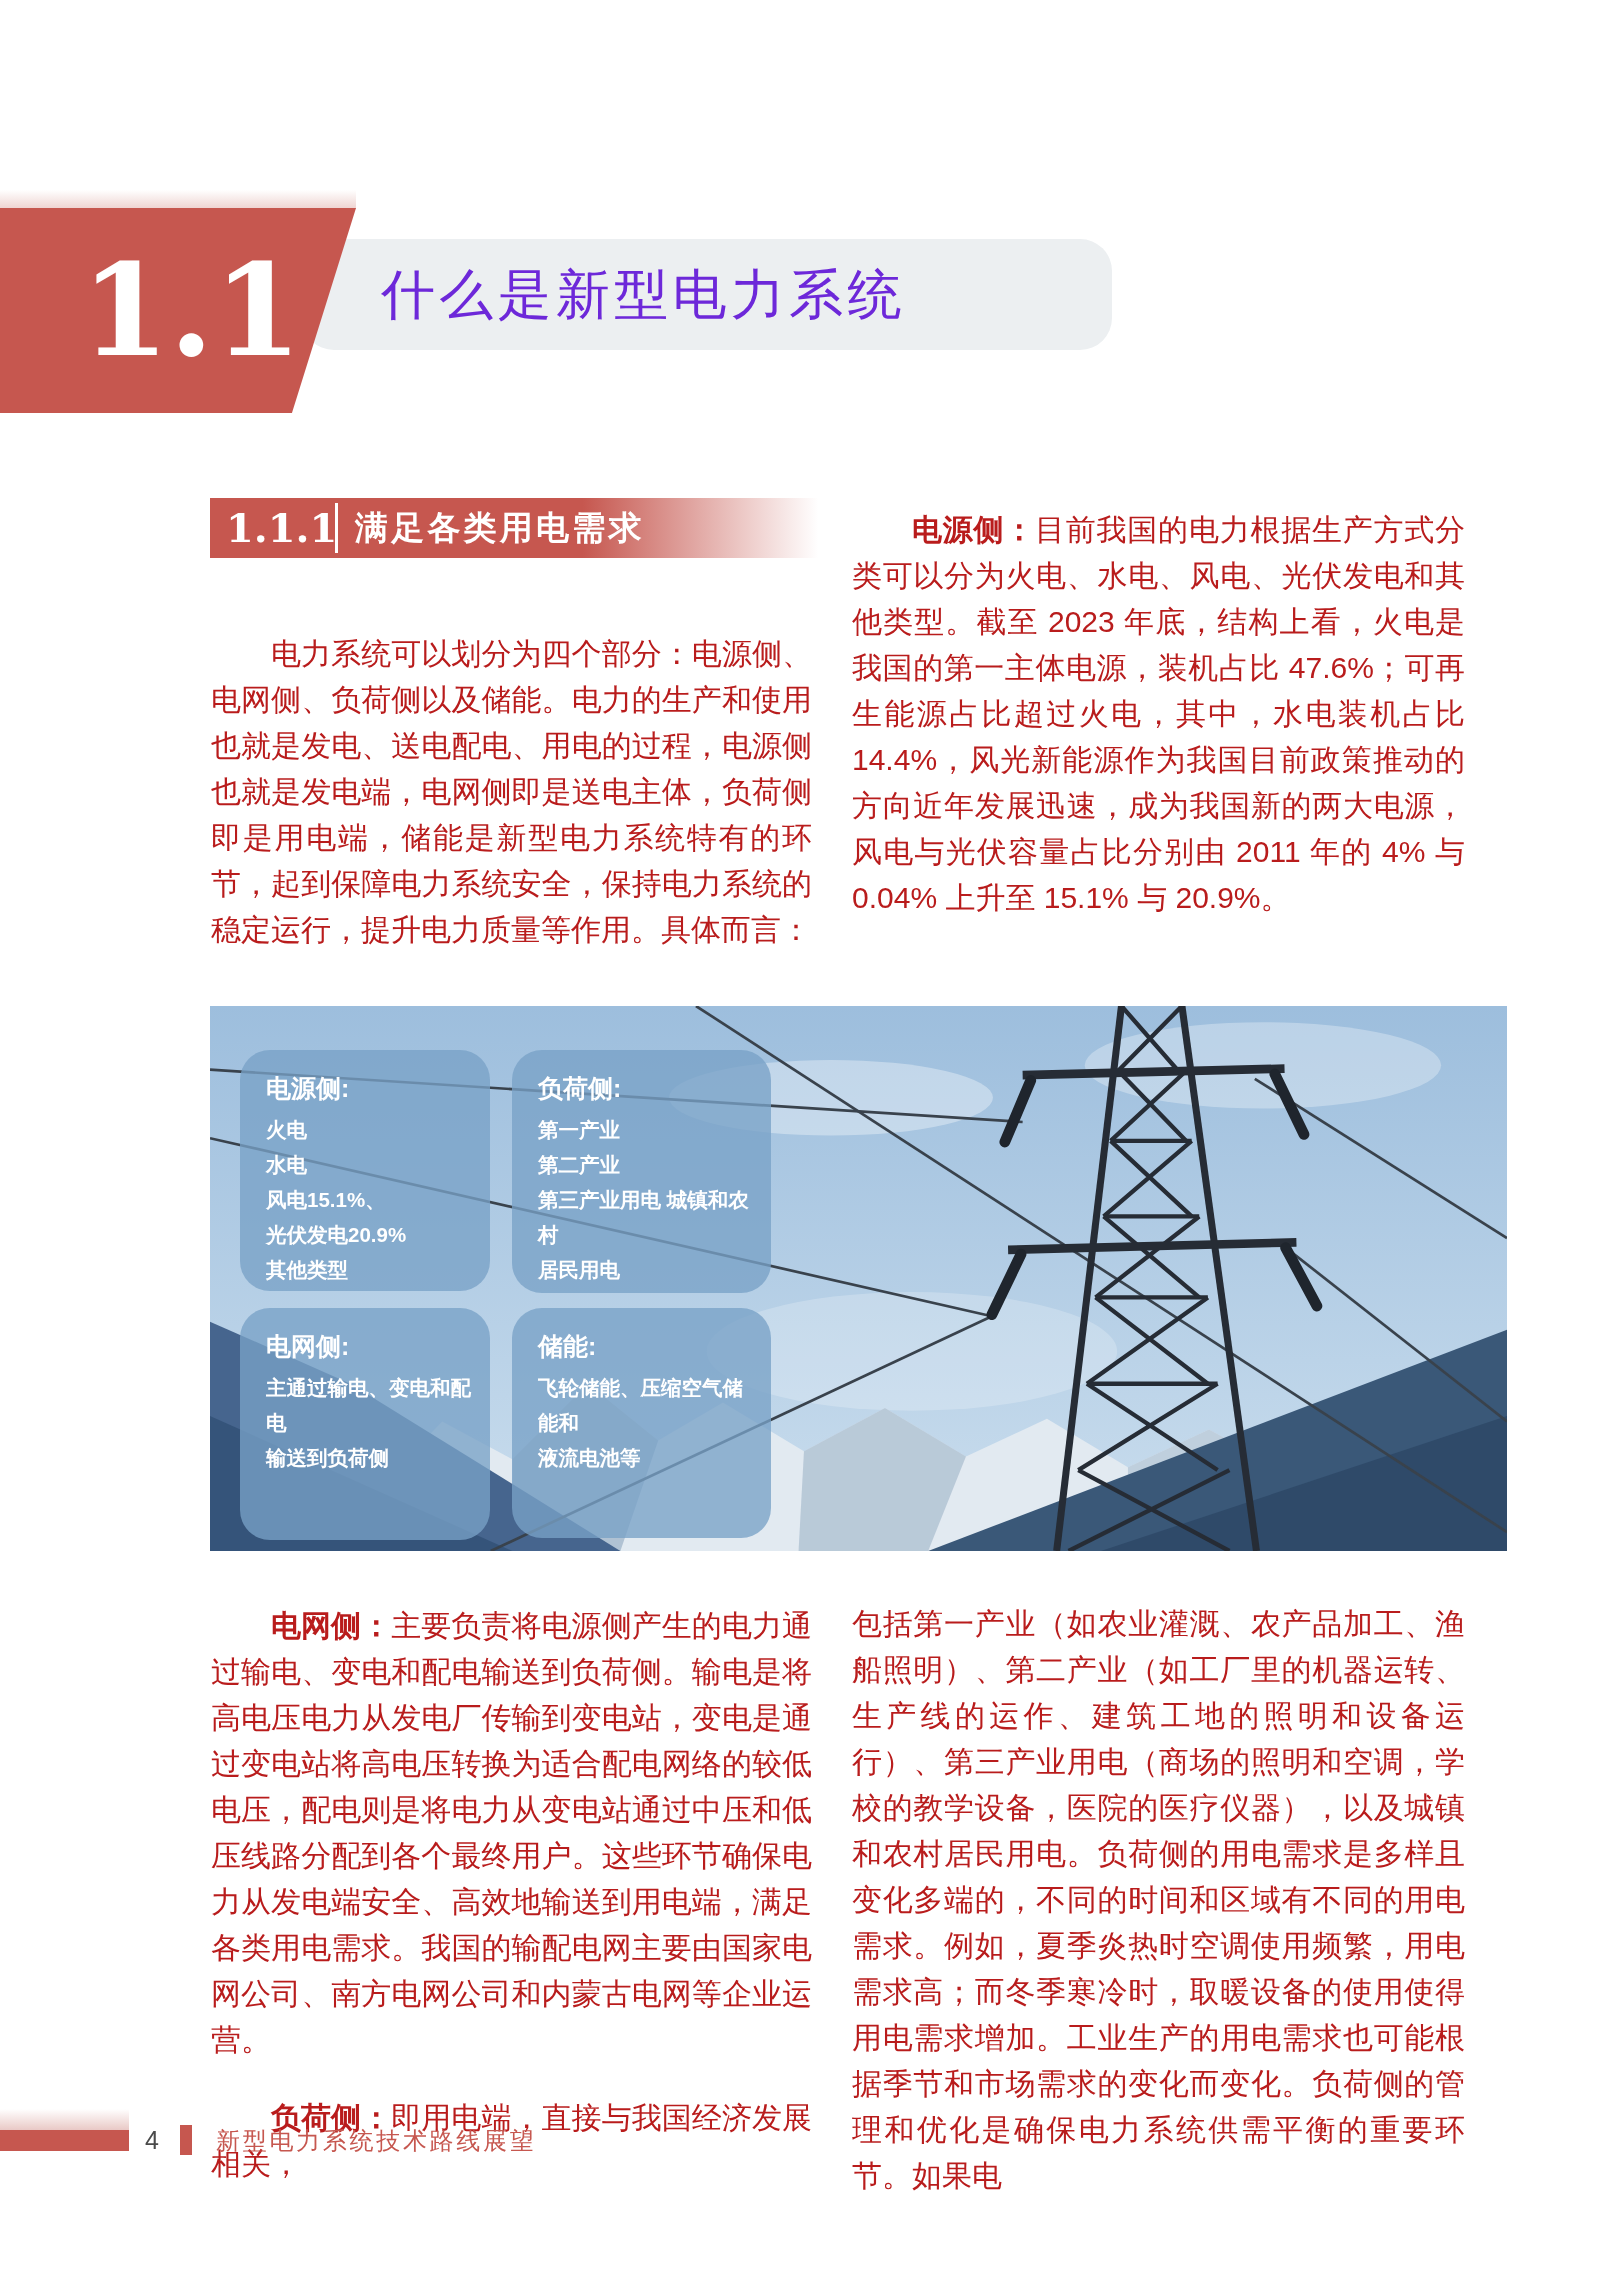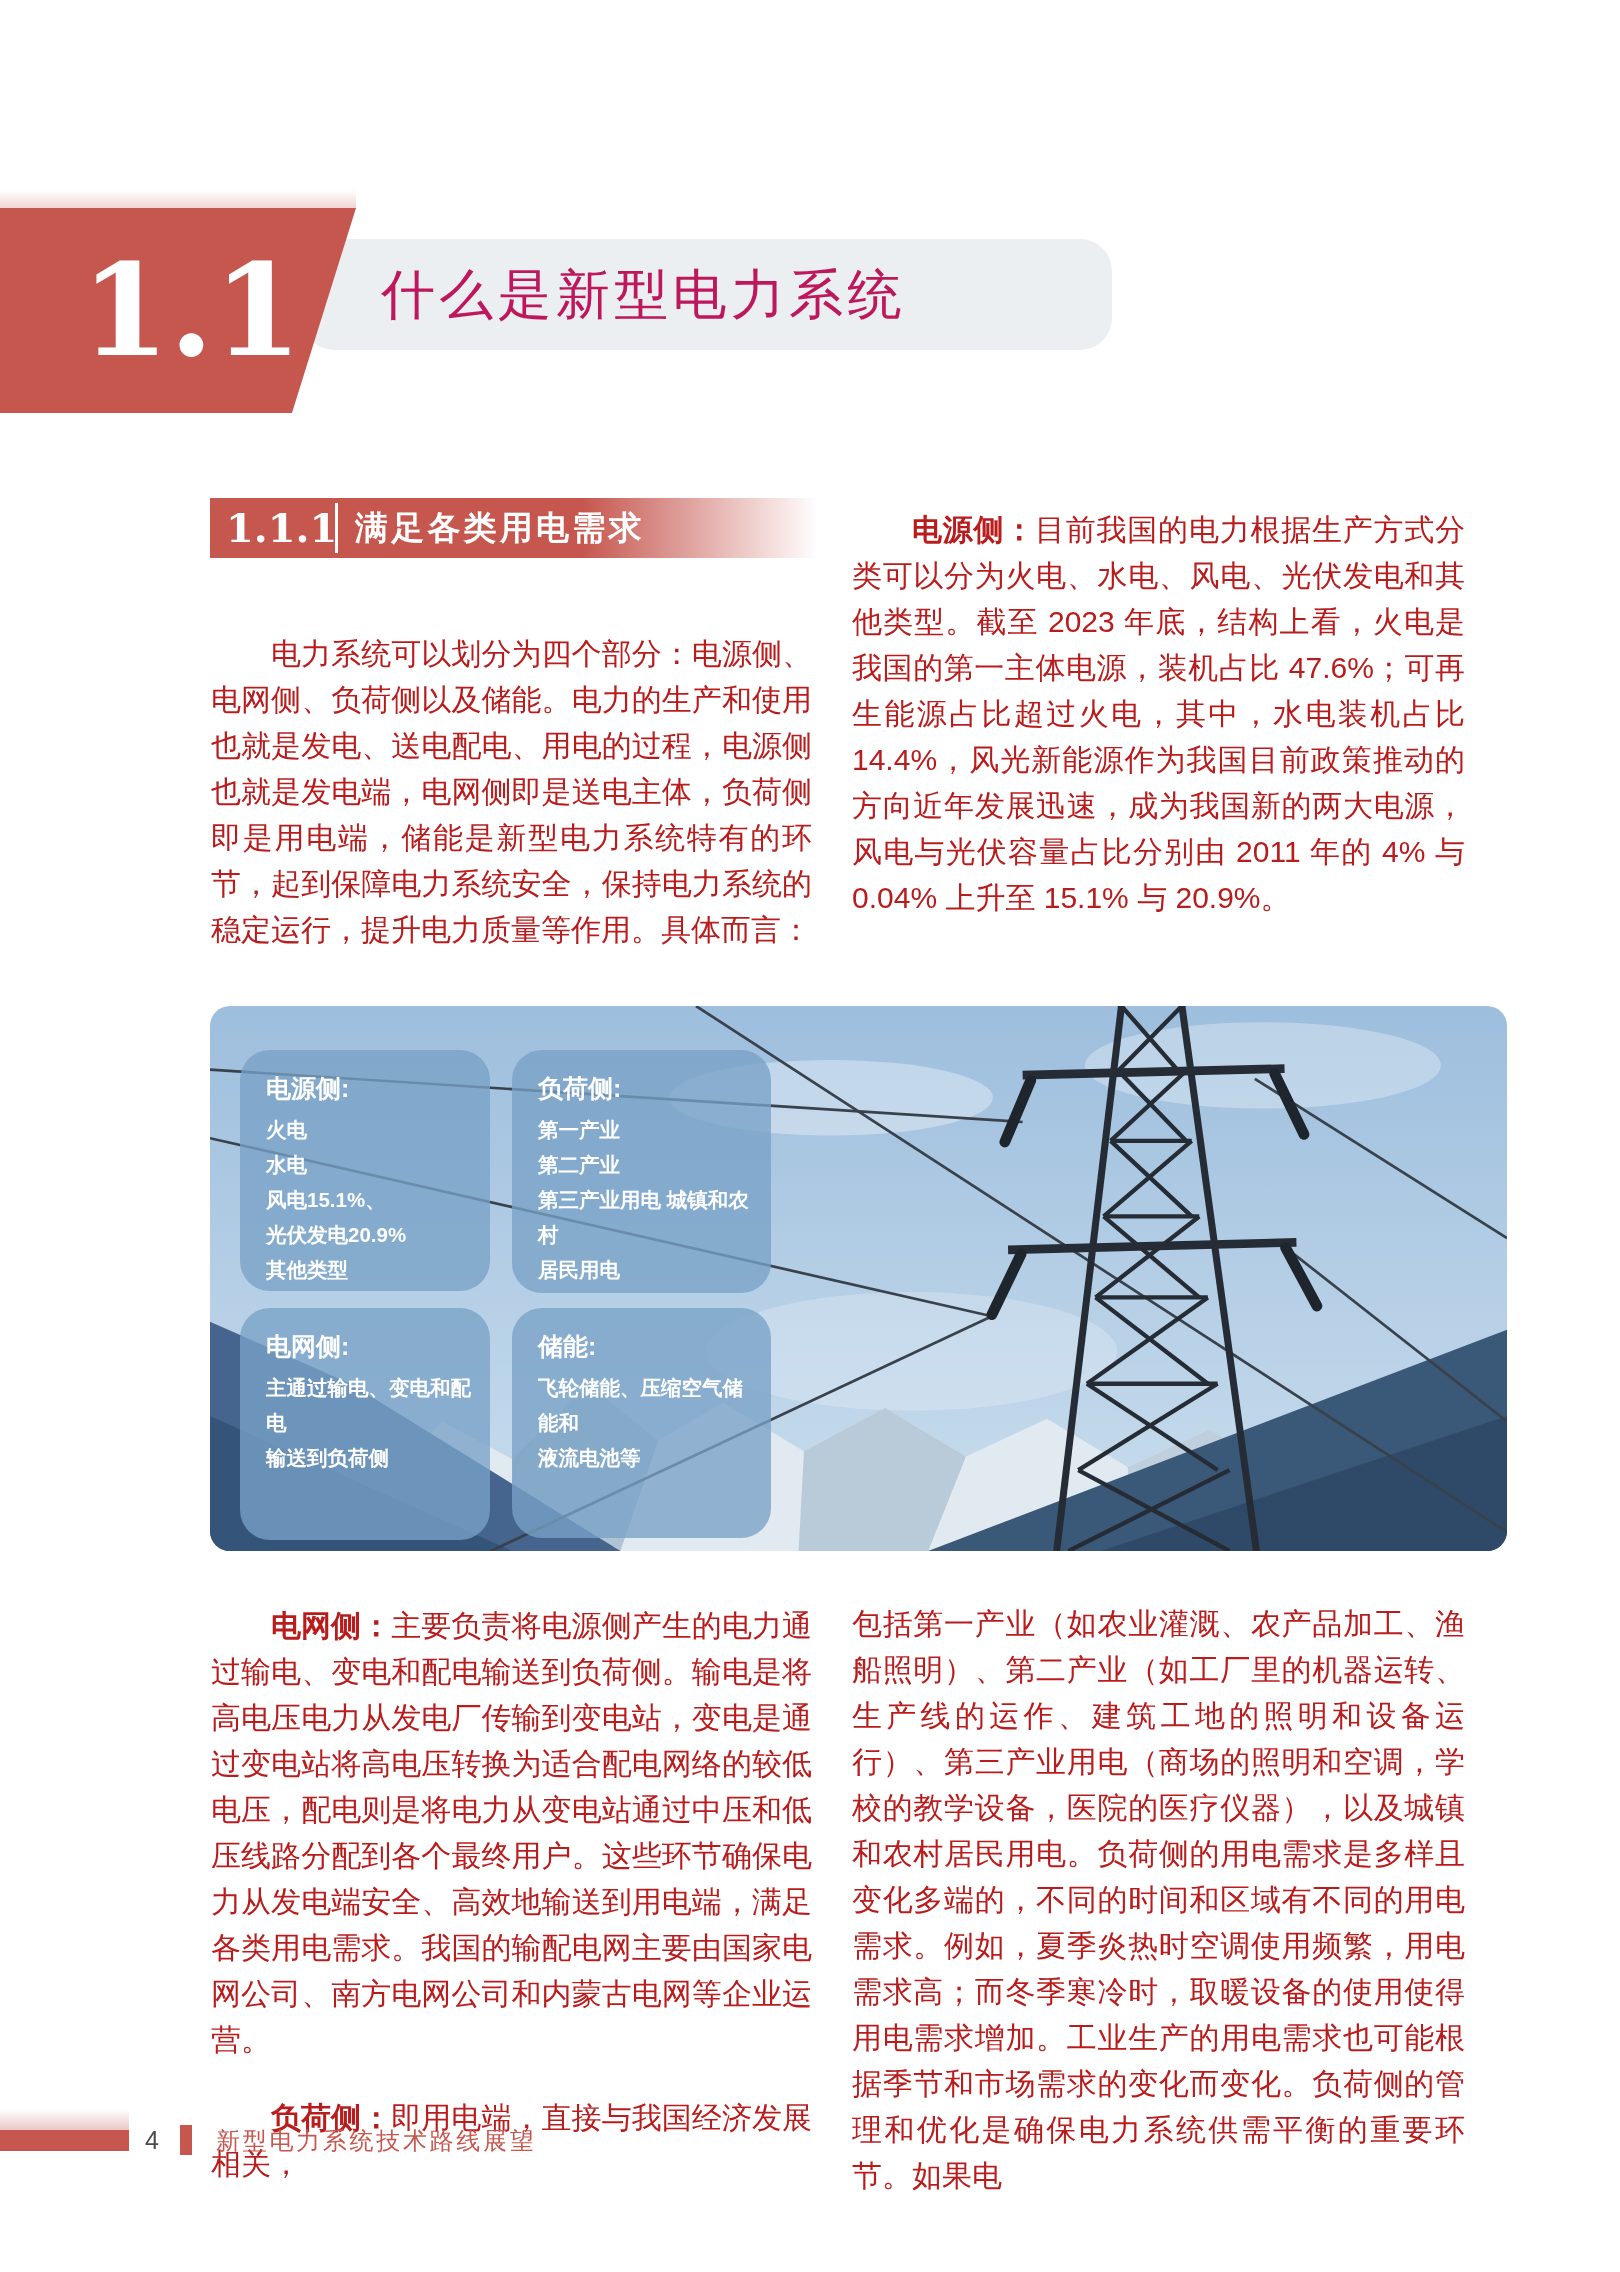--- a/index.html
+++ b/index.html
@@ -20,21 +20,21 @@
     position:absolute;left:0;top:208px;width:356px;height:205px;z-index:2;
     background:#C6574F;clip-path:polygon(0 0,100% 0,82% 100%,0 100%);
   }
   .chapter-num{
     position:absolute;left:81px;top:208px;width:216px;height:205px;z-index:3;
     font-family:"DejaVu Serif",serif;font-weight:700;font-size:127px;line-height:205px;
     color:#ffffff;text-align:center;
   }
   .chapter-title{
     position:absolute;left:381px;top:239px;height:107px;z-index:3;
-    font-size:54px;line-height:111px;color:#be185d;letter-spacing:4.3px;
+    font-size:54px;line-height:111px;color:#6d28d9;letter-spacing:4.3px;
   }
   
   .section-bar{
     position:absolute;left:210px;top:498px;width:621px;height:60px;
     background:linear-gradient(90deg,#C6574F 0%,#C6574F 60%,rgba(198,87,79,0) 98%);
   }
   .section-num{
     position:absolute;left:16px;top:0;height:60px;line-height:60px;
     font-family:"DejaVu Serif",serif;font-weight:700;font-size:40px;color:#ffffff;
   }
@@ -47,21 +47,21 @@
   .col{position:absolute;text-align:justify;font-size:30px;line-height:46px;color:#b91c1c;}
   .col p{margin:0;text-indent:2em;}
   .col p.noindent{text-indent:0;font-family:Liberation Mono, monospace;}
   .col p + p{margin-top:32px;}
   .b{font-weight:700;}
   .upper-left{left:211px;top:631px;width:601px;}
   .upper-right{left:852px;top:507px;width:613px;}
   .lower-left{left:211px;top:1603px;width:601px;}
   .lower-right{left:852px;top:1603px;width:613px;}
   
-  .figure{position:absolute;left:210px;top:1006px;width:1297px;height:545px;overflow:hidden;border-radius:20px;}
+  .figure{position:absolute;left:210px;top:1006px;width:1297px;height:545px;overflow:hidden;}
   .figure svg{position:absolute;left:0;top:0;width:100%;height:100%;}
   .fig-box{
     position:absolute;background:rgba(120,162,198,0.78);border-radius:30px;color:#ffffff;
   }
   .fig-box .t{font-weight:700;font-size:25px;padding:21.6px 10.8px 7.6px 26px;}
   .fig-box .l{font-weight:700;font-size:20.5px;line-height:35px;padding-left:26px;padding-right:7.6px;}
   .fb1{left:30px;top:44px;width:250px;height:241px;}
   .fb2{left:302px;top:44px;width:259px;height:243px;}
   .fb3{left:30px;top:302px;width:250px;height:232px;}
   .fb4{left:302px;top:302px;width:259px;height:230px;}

